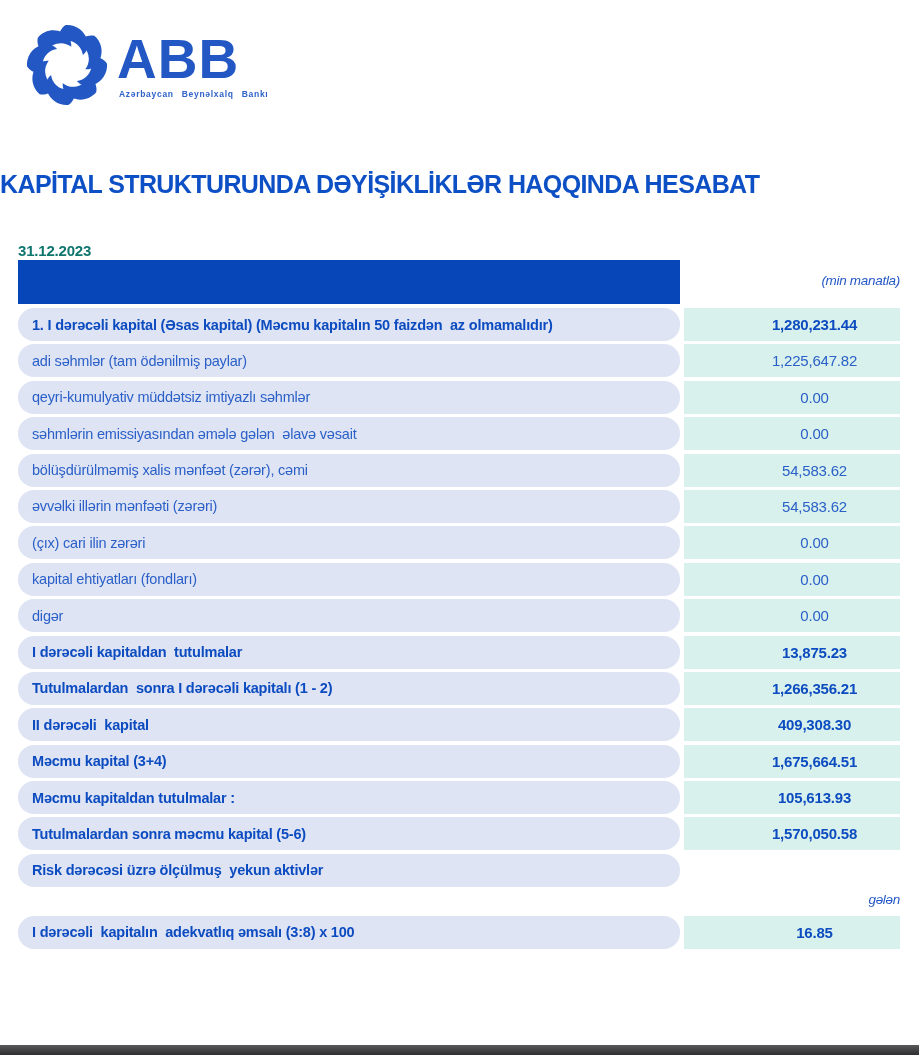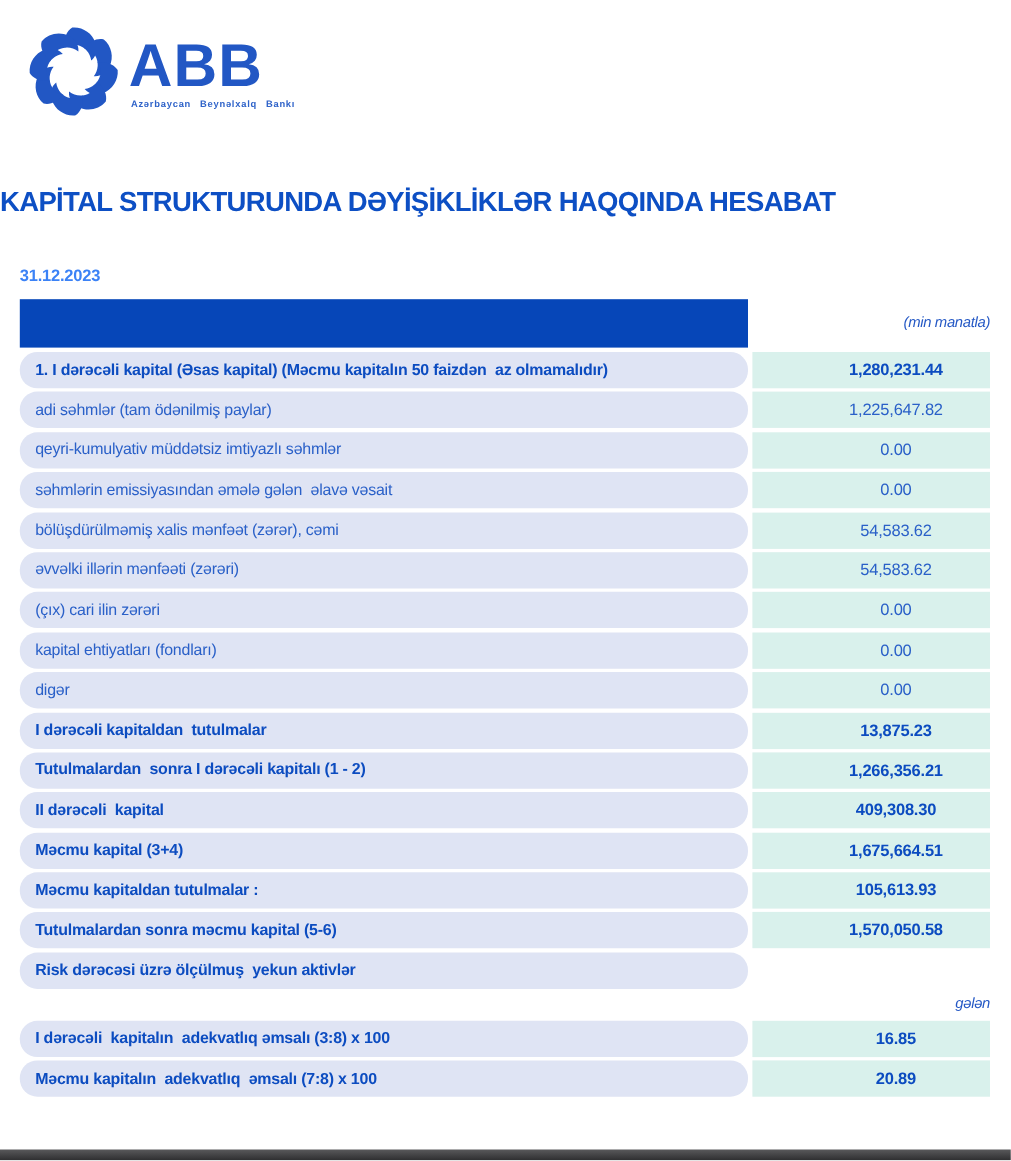--- a/index.html
+++ b/index.html
@@ -27,25 +27,25 @@
   }
 
   
   .title {
     position: absolute; left: 0; right: 0; top: 170px; margin: 0;
     font-size: 25px; font-weight: bold;
     color: #0d4fc4; letter-spacing: -0.6px;
   }
   .date {
     position: absolute; left: 18px; top: 242px;
-    font-size: 15px; font-weight: bold; color: #3b82f6; letter-spacing: -0.2px;
-  }
-
-  
-  .table { position: absolute; left: 18px; top: 272px; width: 882px; }
+    font-size: 15px; font-weight: bold; color: #0f766e; letter-spacing: -0.2px;
+  }
+
+  
+  .table { position: absolute; left: 18px; top: 260px; width: 882px; }
   .head-row { position: relative; height: 44px; margin-bottom: 4px; }
   .head-bar { width: 662px; height: 44px; background: #0646b8; }
   .unit-note {
     position: absolute; right: 0; top: 13px; width: 216px;
     text-align: right; font-style: italic; font-size: 13.5px;
     color: #2458c5; letter-spacing: -0.3px;
   }
 
   .row { display: flex; margin-bottom: 3.4px; }
   .cell { height: 33px; display: flex; align-items: center; box-sizing: border-box; }
@@ -189,21 +189,17 @@
 </div>
 
     <div class="unit-note2">gələn</div>
 
     <div>
   <div class="row bold">
     <div class="cell label">I dərəcəli  kapitalın  adekvatlıq əmsalı (3:8) x 100</div>
     <div class="cell value">16.85</div>
   </div>
 
-  <div class="row bold">
-    <div class="cell label">Məcmu kapitalın  adekvatlıq  əmsalı (7:8) x 100</div>
-    <div class="cell value">20.89</div>
-  </div>
 </div>
   </div>
 
   <div class="footer-bar"></div>
 </div>
 
 </body></html>

